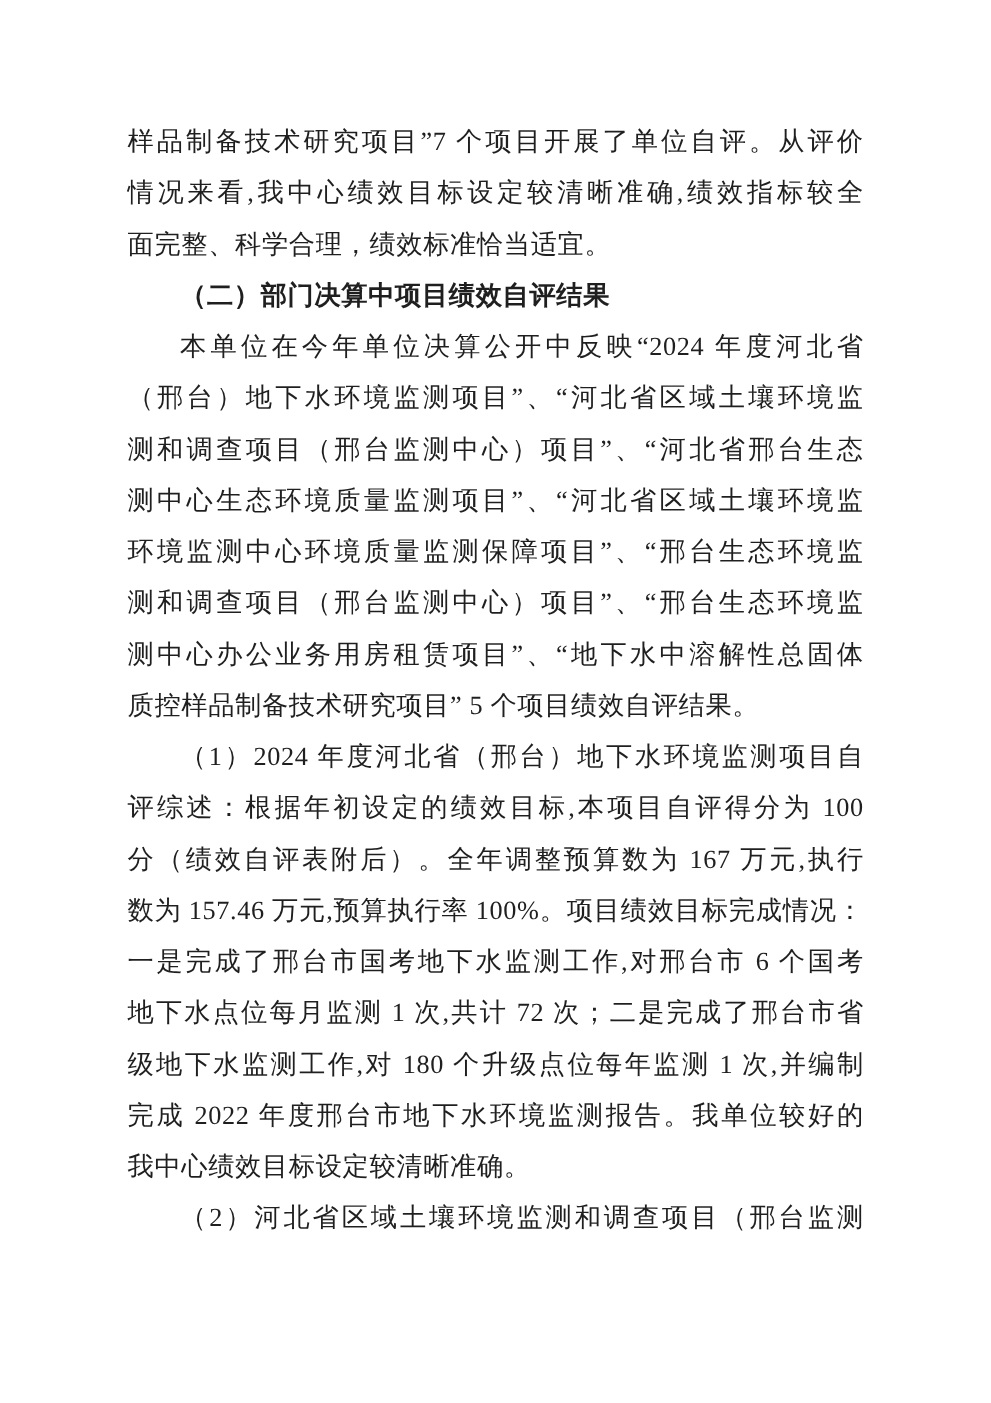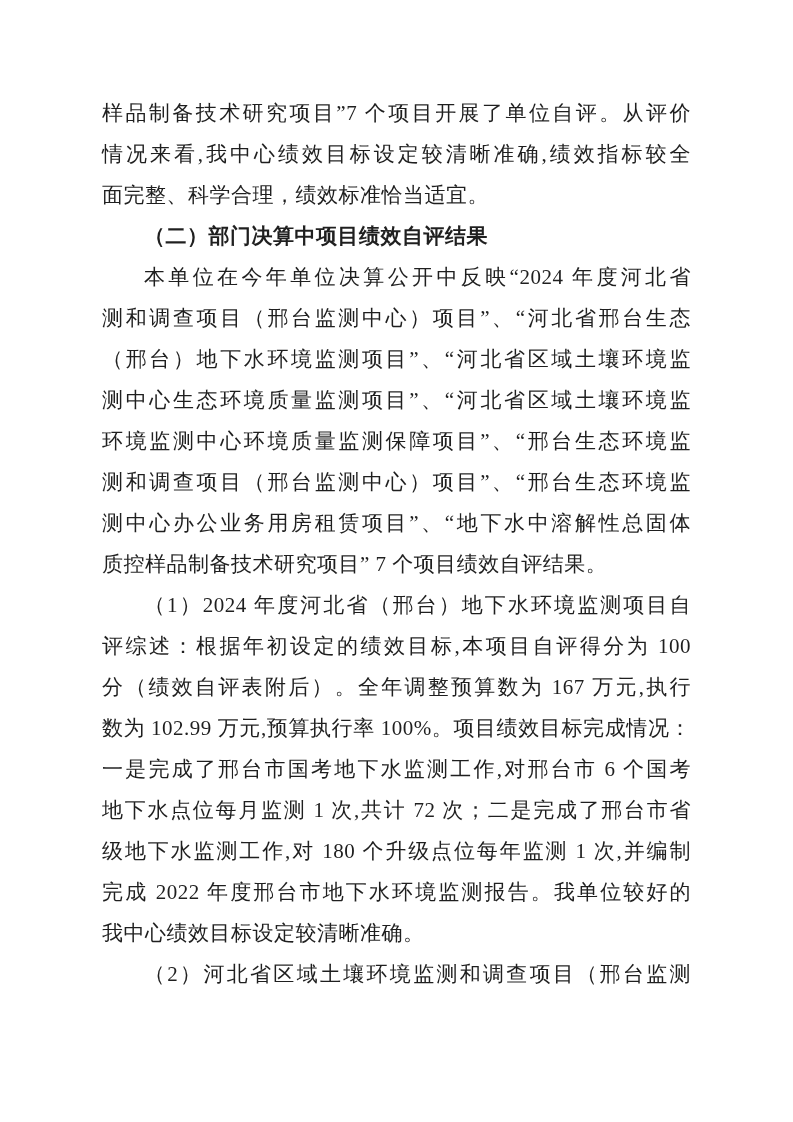--- a/index.html
+++ b/index.html
@@ -46,32 +46,32 @@
 <div class="page">
   <div class="content">
 
     <div class="line">样品制备技术研究项目”7 个项目开展了单位自评。从评价</div>
     <div class="line">情况来看,我中心绩效目标设定较清晰准确,绩效指标较全</div>
     <div class="line para-end">面完整、科学合理，绩效标准恰当适宜。</div>
 
     <div class="line heading indent">（二）部门决算中项目绩效自评结果</div>
 
     <div class="line indent">本单位在今年单位决算公开中反映“2024 年度河北省</div>
+    <div class="line">（邢台）地下水环境监测项目”、“河北省区域土壤环境监</div>
     <div class="line">测和调查项目（邢台监测中心）项目”、“河北省邢台生态</div>
-    <div class="line">（邢台）地下水环境监测项目”、“河北省区域土壤环境监</div>
     <div class="line">测中心生态环境质量监测项目”、“河北省区域土壤环境监</div>
     <div class="line">环境监测中心环境质量监测保障项目”、“邢台生态环境监</div>
     <div class="line">测和调查项目（邢台监测中心）项目”、“邢台生态环境监</div>
     <div class="line">测中心办公业务用房租赁项目”、“地下水中溶解性总固体</div>
-    <div class="line para-end">质控样品制备技术研究项目” 7 个项目绩效自评结果。</div>
+    <div class="line para-end">质控样品制备技术研究项目” 5 个项目绩效自评结果。</div>
 
     <div class="line indent">（1）2024 年度河北省（邢台）地下水环境监测项目自</div>
     <div class="line">评综述：根据年初设定的绩效目标,本项目自评得分为 100</div>
     <div class="line">分（绩效自评表附后）。全年调整预算数为 167 万元,执行</div>
-    <div class="line">数为 102.99 万元,预算执行率 100%。项目绩效目标完成情况：</div>
+    <div class="line">数为 157.46 万元,预算执行率 100%。项目绩效目标完成情况：</div>
     <div class="line">一是完成了邢台市国考地下水监测工作,对邢台市 6 个国考</div>
     <div class="line">地下水点位每月监测 1 次,共计 72 次；二是完成了邢台市省</div>
     <div class="line">级地下水监测工作,对 180 个升级点位每年监测 1 次,并编制</div>
     <div class="line">完成 2022 年度邢台市地下水环境监测报告。我单位较好的</div>
     <div class="line para-end">我中心绩效目标设定较清晰准确。</div>
 
     <div class="line indent">（2）河北省区域土壤环境监测和调查项目（邢台监测</div>
 
   </div>
 </div>

